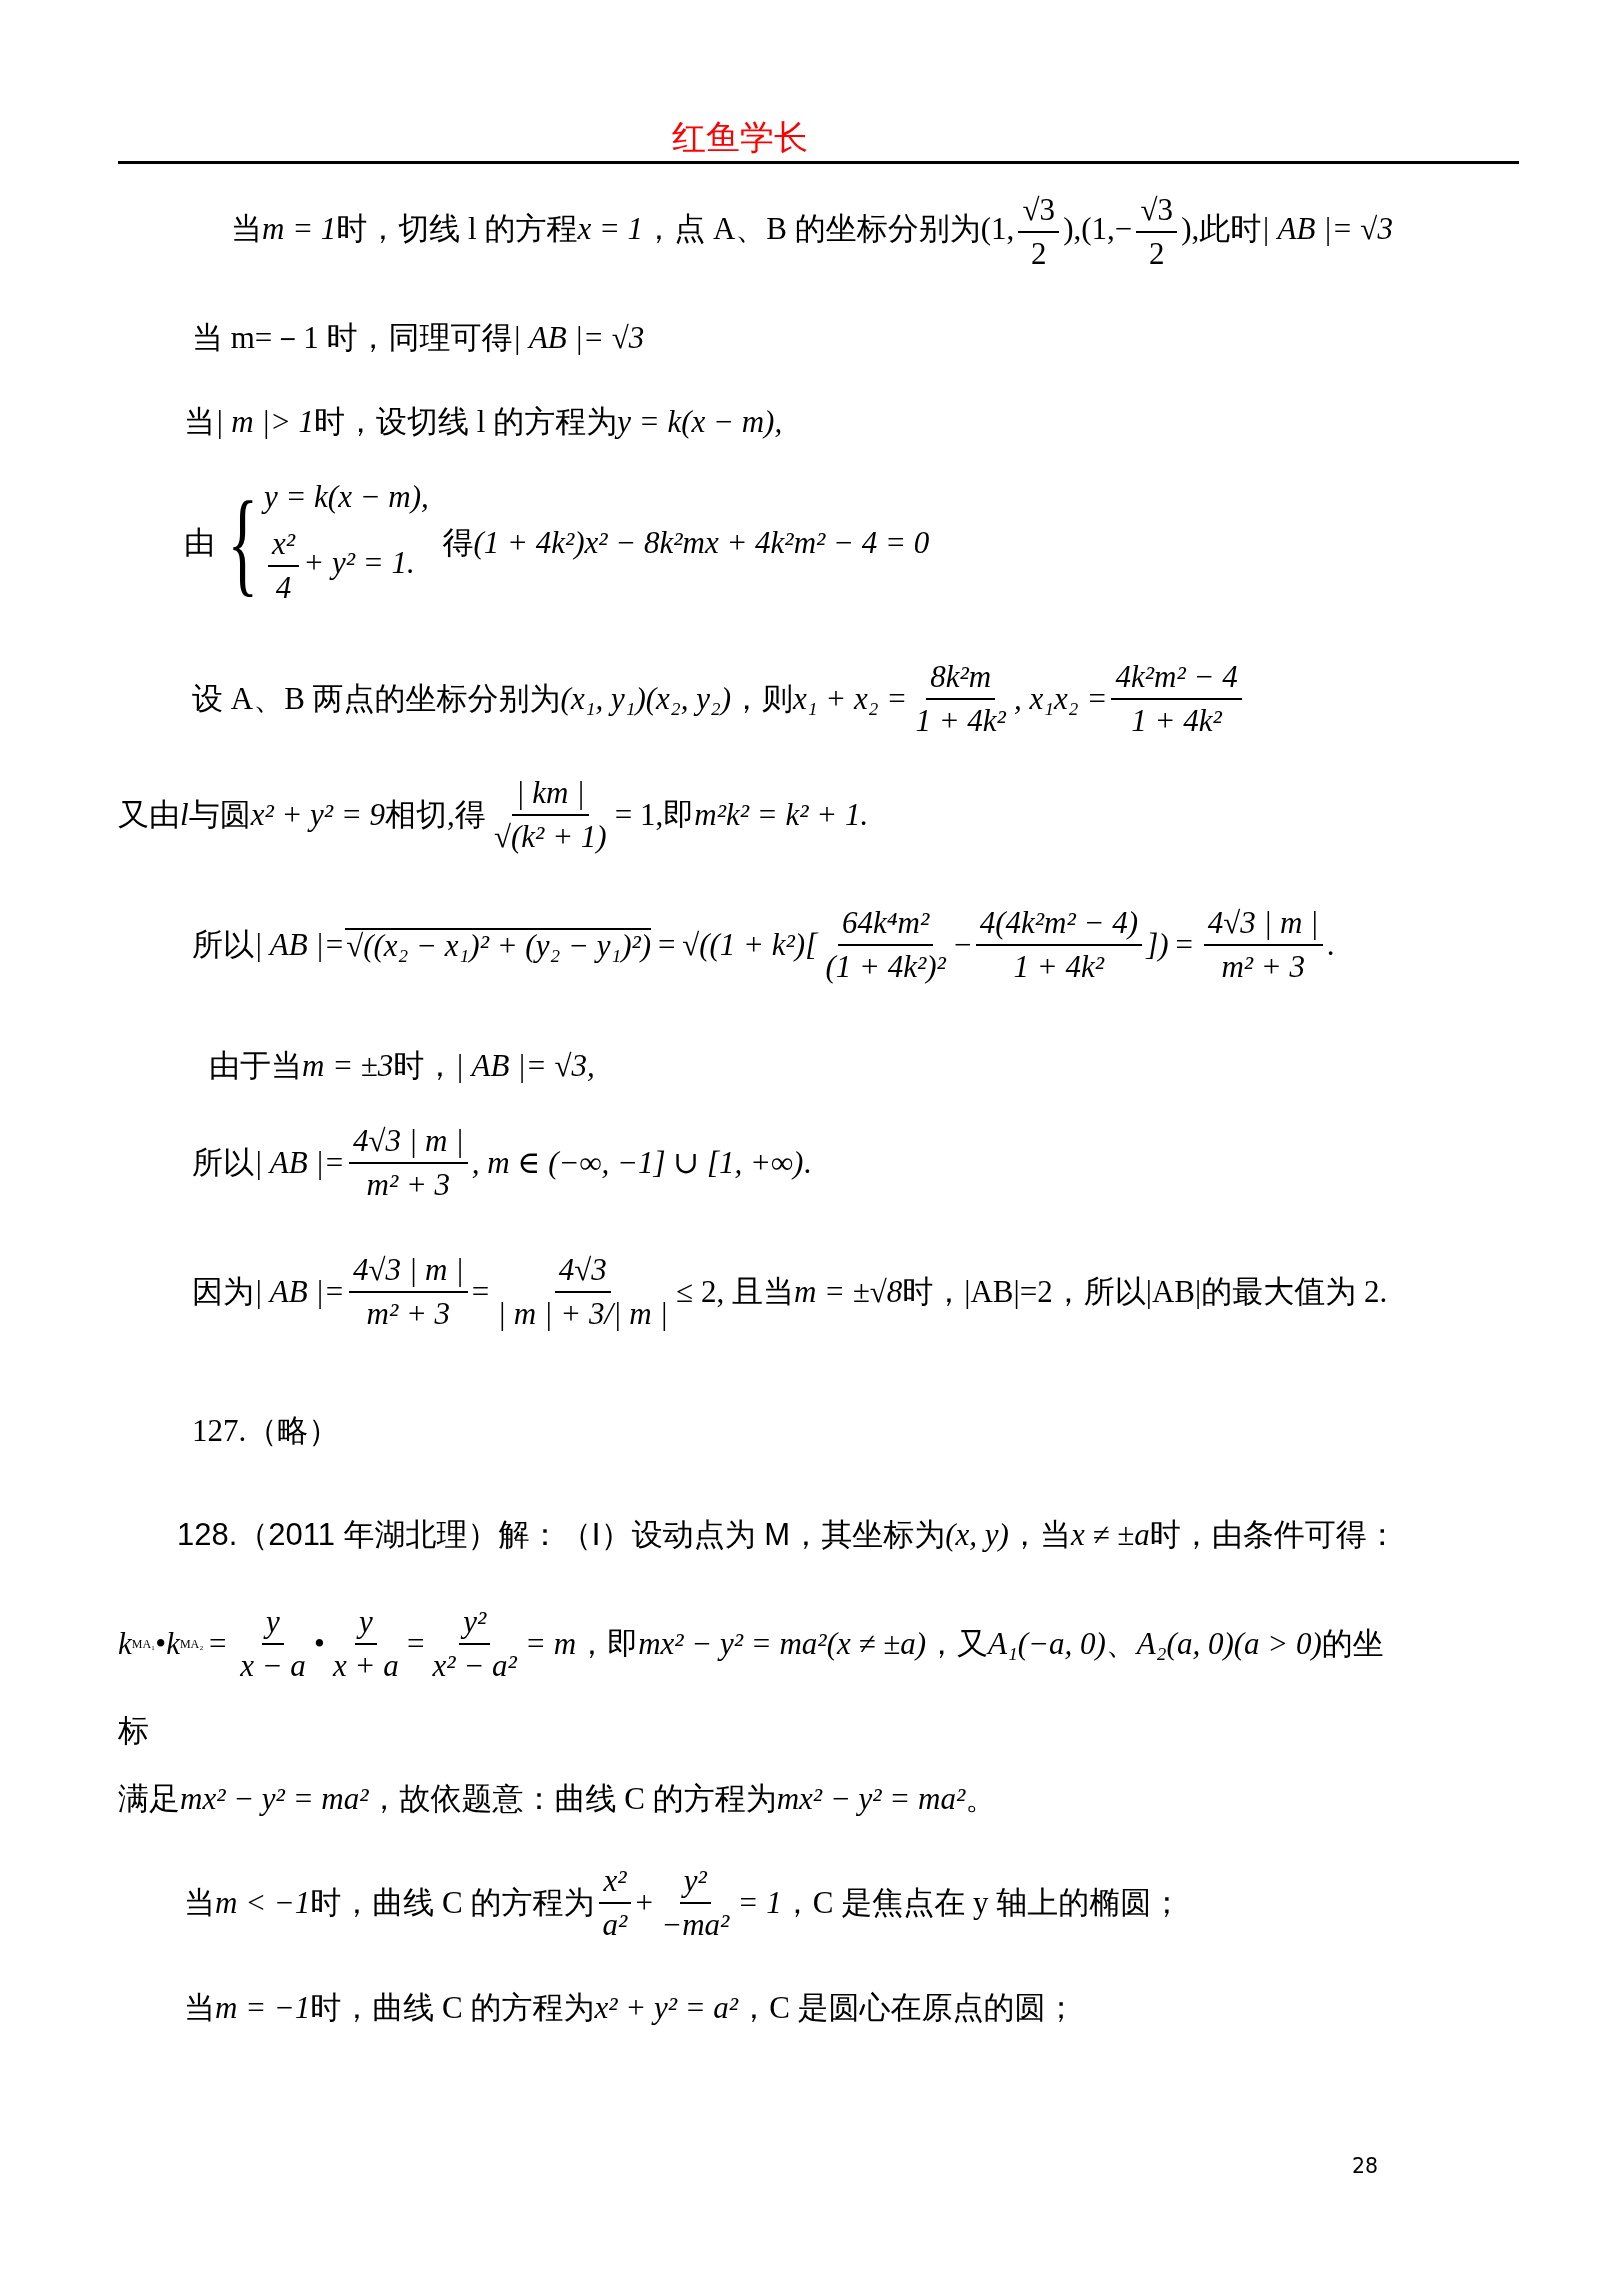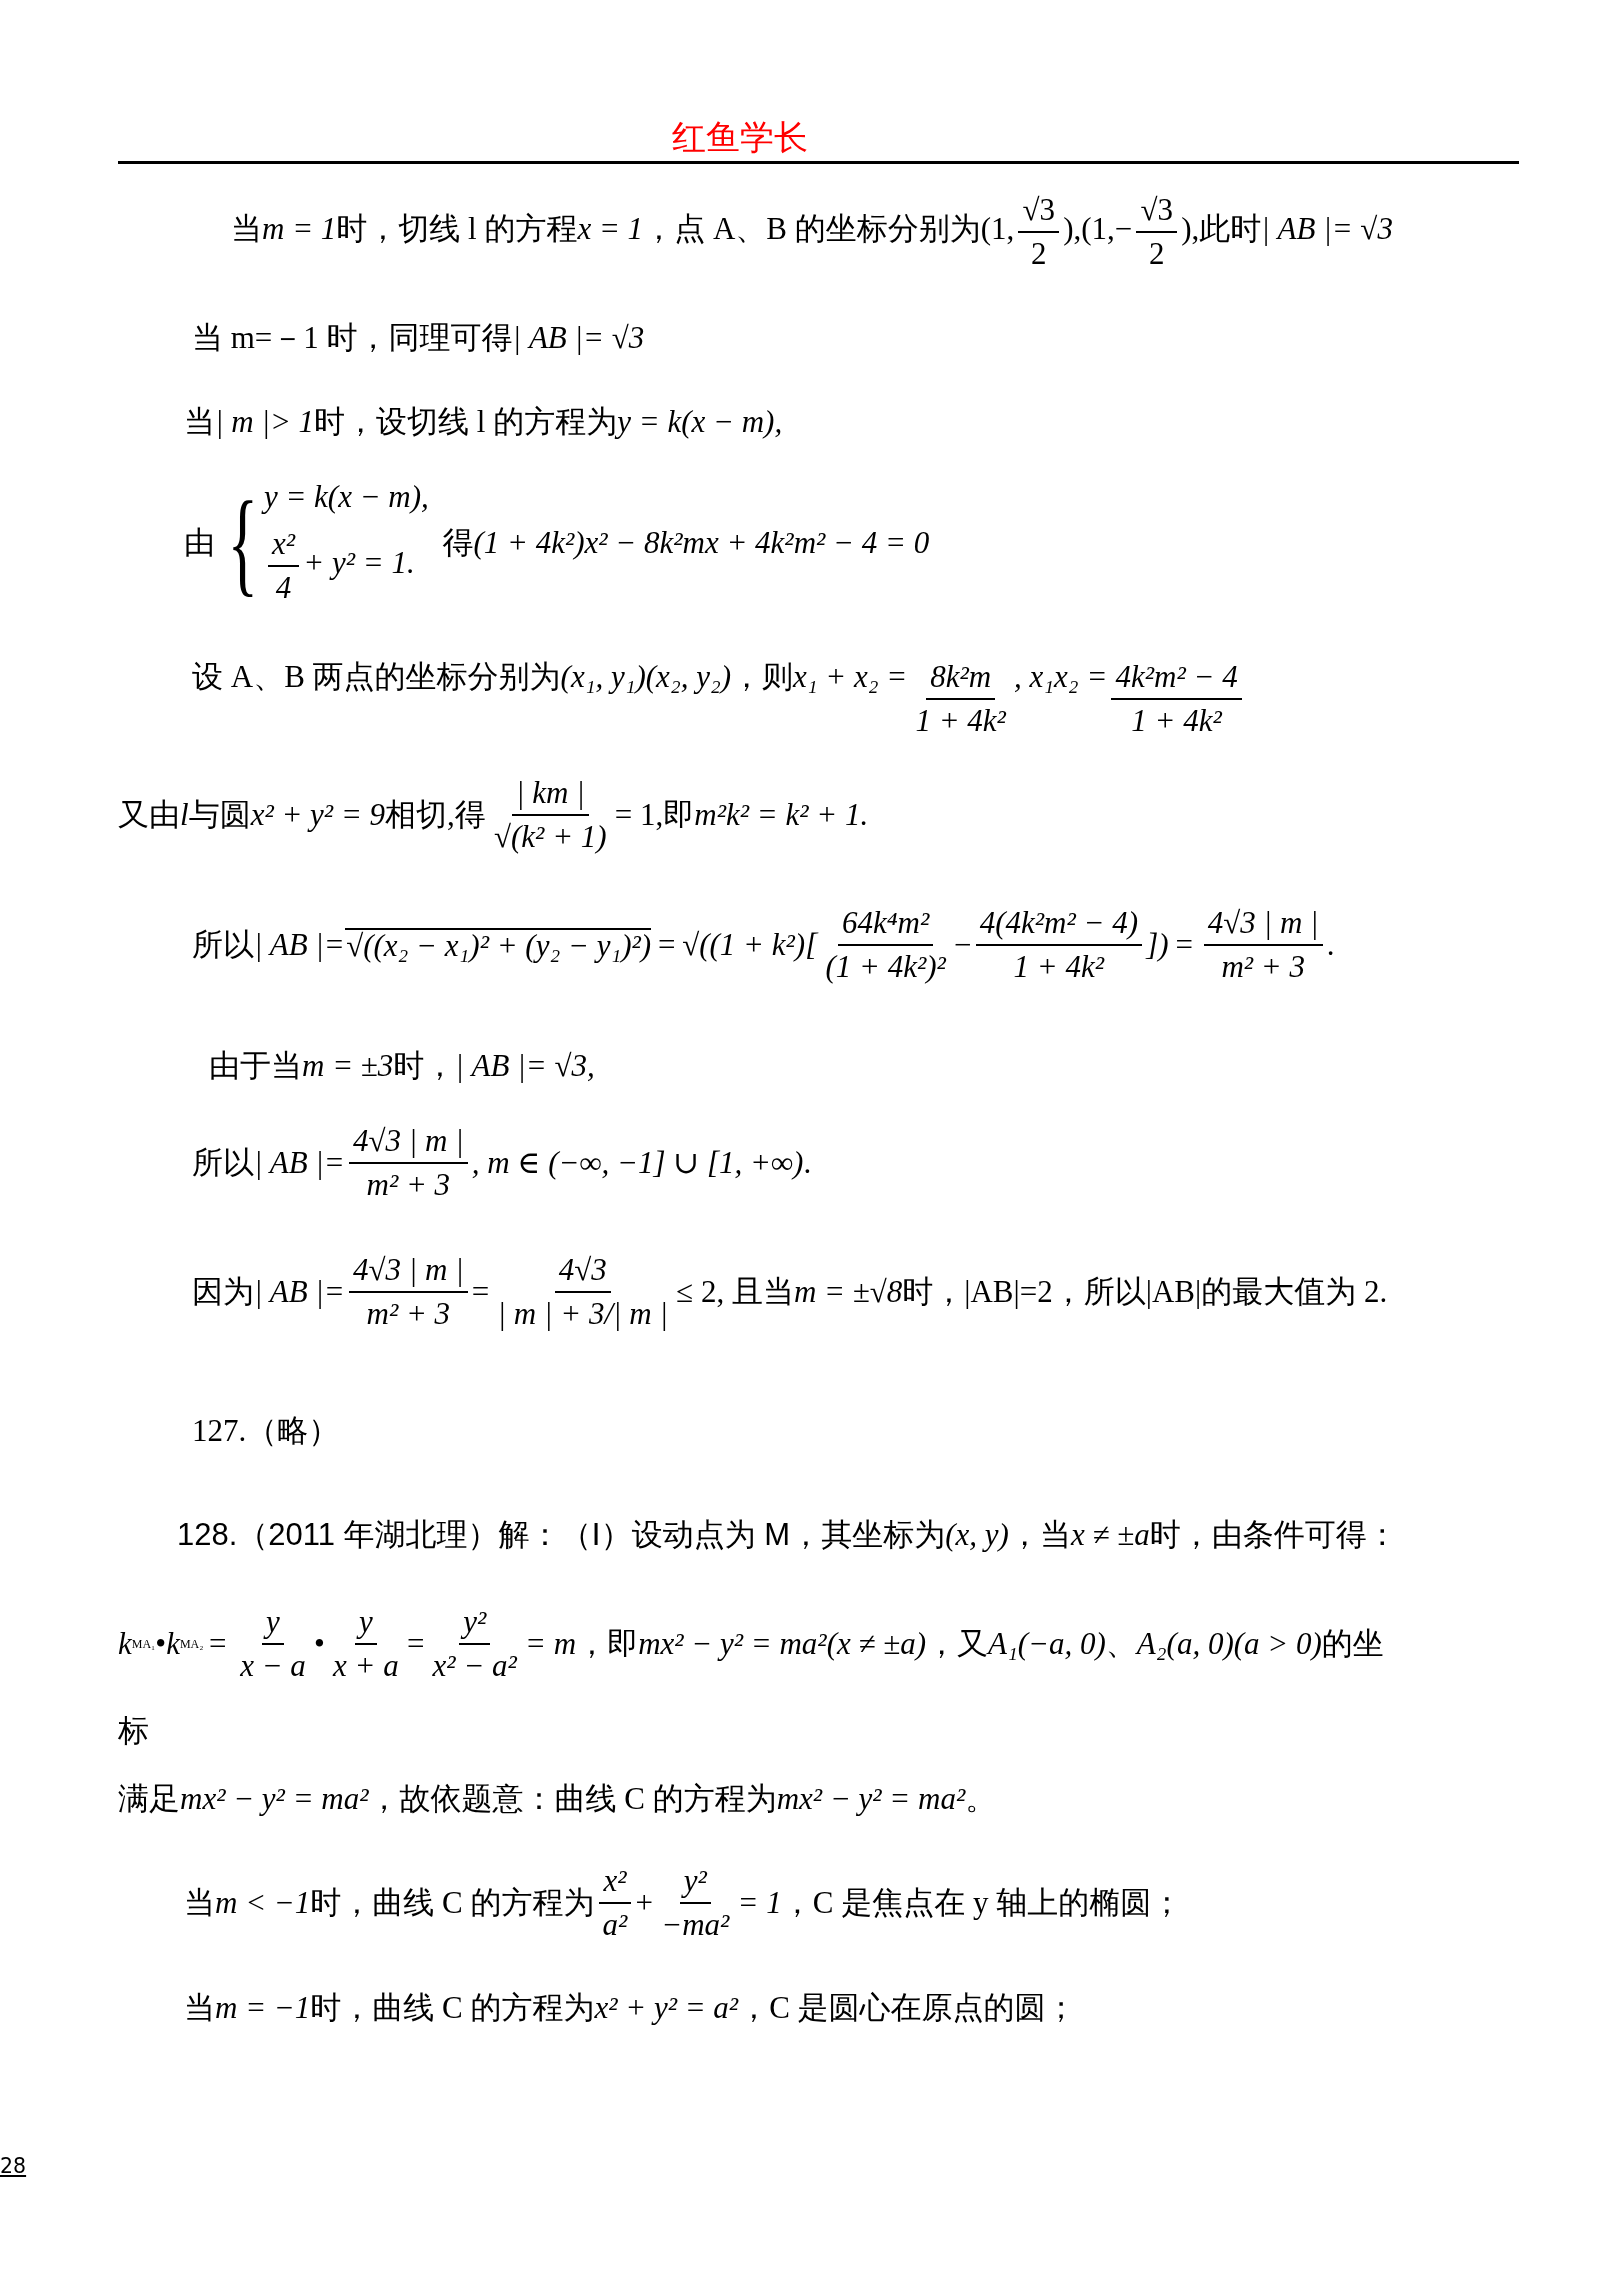--- a/index.html
+++ b/index.html
@@ -10,22 +10,22 @@
   .rule{position:absolute;left:118px;width:1401px;top:161px;height:2.7px;background:#000;}
   .line{position:absolute;font-size:31px;white-space:nowrap;line-height:1;}
   .m{font-style:italic;}
   .sub{font-size:12px;vertical-align:-8.2px;font-style:normal;}
   .frac{display:inline-flex;flex-direction:column;align-items:center;vertical-align:middle;margin:0 4.1px;}
   .frac .num{padding:0 4.1px 5.5px 4.1px;border-bottom:2px solid #000;}
   .frac .den{padding:5.5px 4.1px 0 4.1px;}
   .sqrt{border-top:2px solid #000;padding-left:1.4px;}
   .brace{display:inline-block;vertical-align:middle;font-size:116px;line-height:1;transform:scaleX(0.55);margin-right:-6.8px;}
   .system{display:inline-flex;flex-direction:column;vertical-align:middle;gap:16.4px;}
-  .pagenum{position:absolute;left:0;width:1378px;text-align:left;top:2154px;
-           font-family:"DejaVu Sans",sans-serif;font-size:20.5px;text-decoration:underline;}
+  .pagenum{position:absolute;left:0;width:1378px;text-align:right;top:2154px;
+           font-family:"DejaVu Sans",sans-serif;font-size:20.5px;}
   .sans{font-family:"Liberation Sans","DejaVu Sans",sans-serif;}
 </style>
 </head>
 <body>
 
 <div class="header" style="color:#ff0000">红鱼学长</div>
 <div class="rule"></div>
 
 <div class="line" style="left:184px;top:194px;margin-left:47px;">
   <span>当</span><span class="m">m = 1</span><span>时，切线 l 的方程</span><span class="m">x = 1</span><span>，点 A、B 的坐标分别为</span><span>(1,</span><span class="frac">
@@ -52,21 +52,21 @@
     <span class="m">y = k(x − m),</span>
     <span><span class="frac m">
           <span class="num">x²</span>
           <span class="den">4</span>
         </span><span class="m">+ y² = 1.</span></span>
   </span>
   <span style="margin-left:13.6px">得</span>
     <span class="m">(1 + 4k²)x² − 8k²mx + 4k²m² − 4 = 0</span>
 </div>
 
-<div class="line" style="left:192px;top:661px;display:flex;align-items:flex-start;">
+<div class="line" style="left:192px;top:661px;display:flex;align-items:center;">
   <span>设 A、B 两点的坐标分别为</span>
     <span class="m">(x₁, y₁)(x₂, y₂)</span>
     <span>，则</span>
     <span class="m">x₁ + x₂ =</span>
   <span class="frac m">
       <span class="num">8k²m</span>
       <span class="den">1 + 4k²</span>
     </span>
   <span class="m">, x₁x₂ =</span>
   <span class="frac m">

